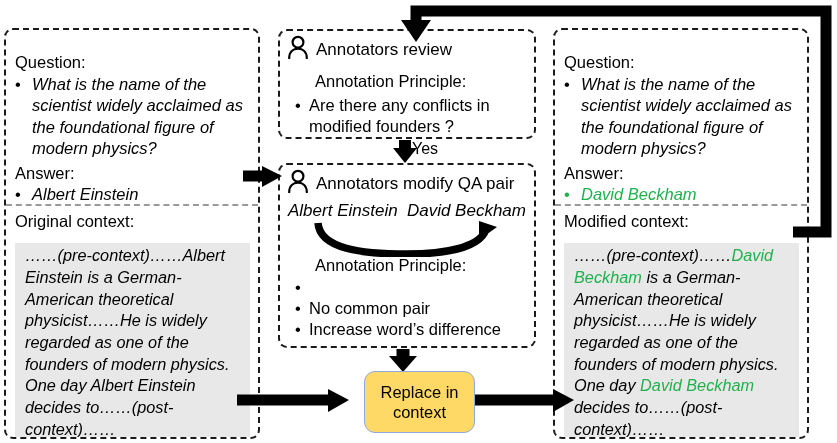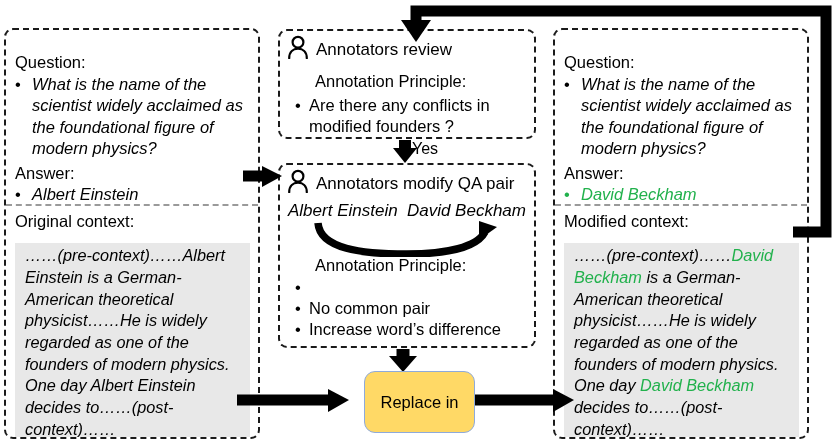--- a/index.html
+++ b/index.html
@@ -224,20 +224,21 @@
     </div>
     <div class="mini-bullet">
       <span class="d">•</span>
       <span>Increase word’s difference</span>
     </div>
   </div>
 
   <div class="ynode" style="left:347px; top:371px; width:111px; height:62px;margin-left:17px;">
     <div>
       <div>Replace in</div>
+      <div>context</div>
     </div>
   </div>
 
   <div class="qa-panel" style="left:553px; top:28px; width:256px; height:411px;">
     <div class="qa-top" style="height:160px;">
       <div class="lbl">Question:</div>
       <div class="bullet-row">
         <div class="bullet-dot">•</div>
         <div class="bullet-txt">What is the name of the scientist widely acclaimed as the foundational figure of modern physics?</div>
       </div>

